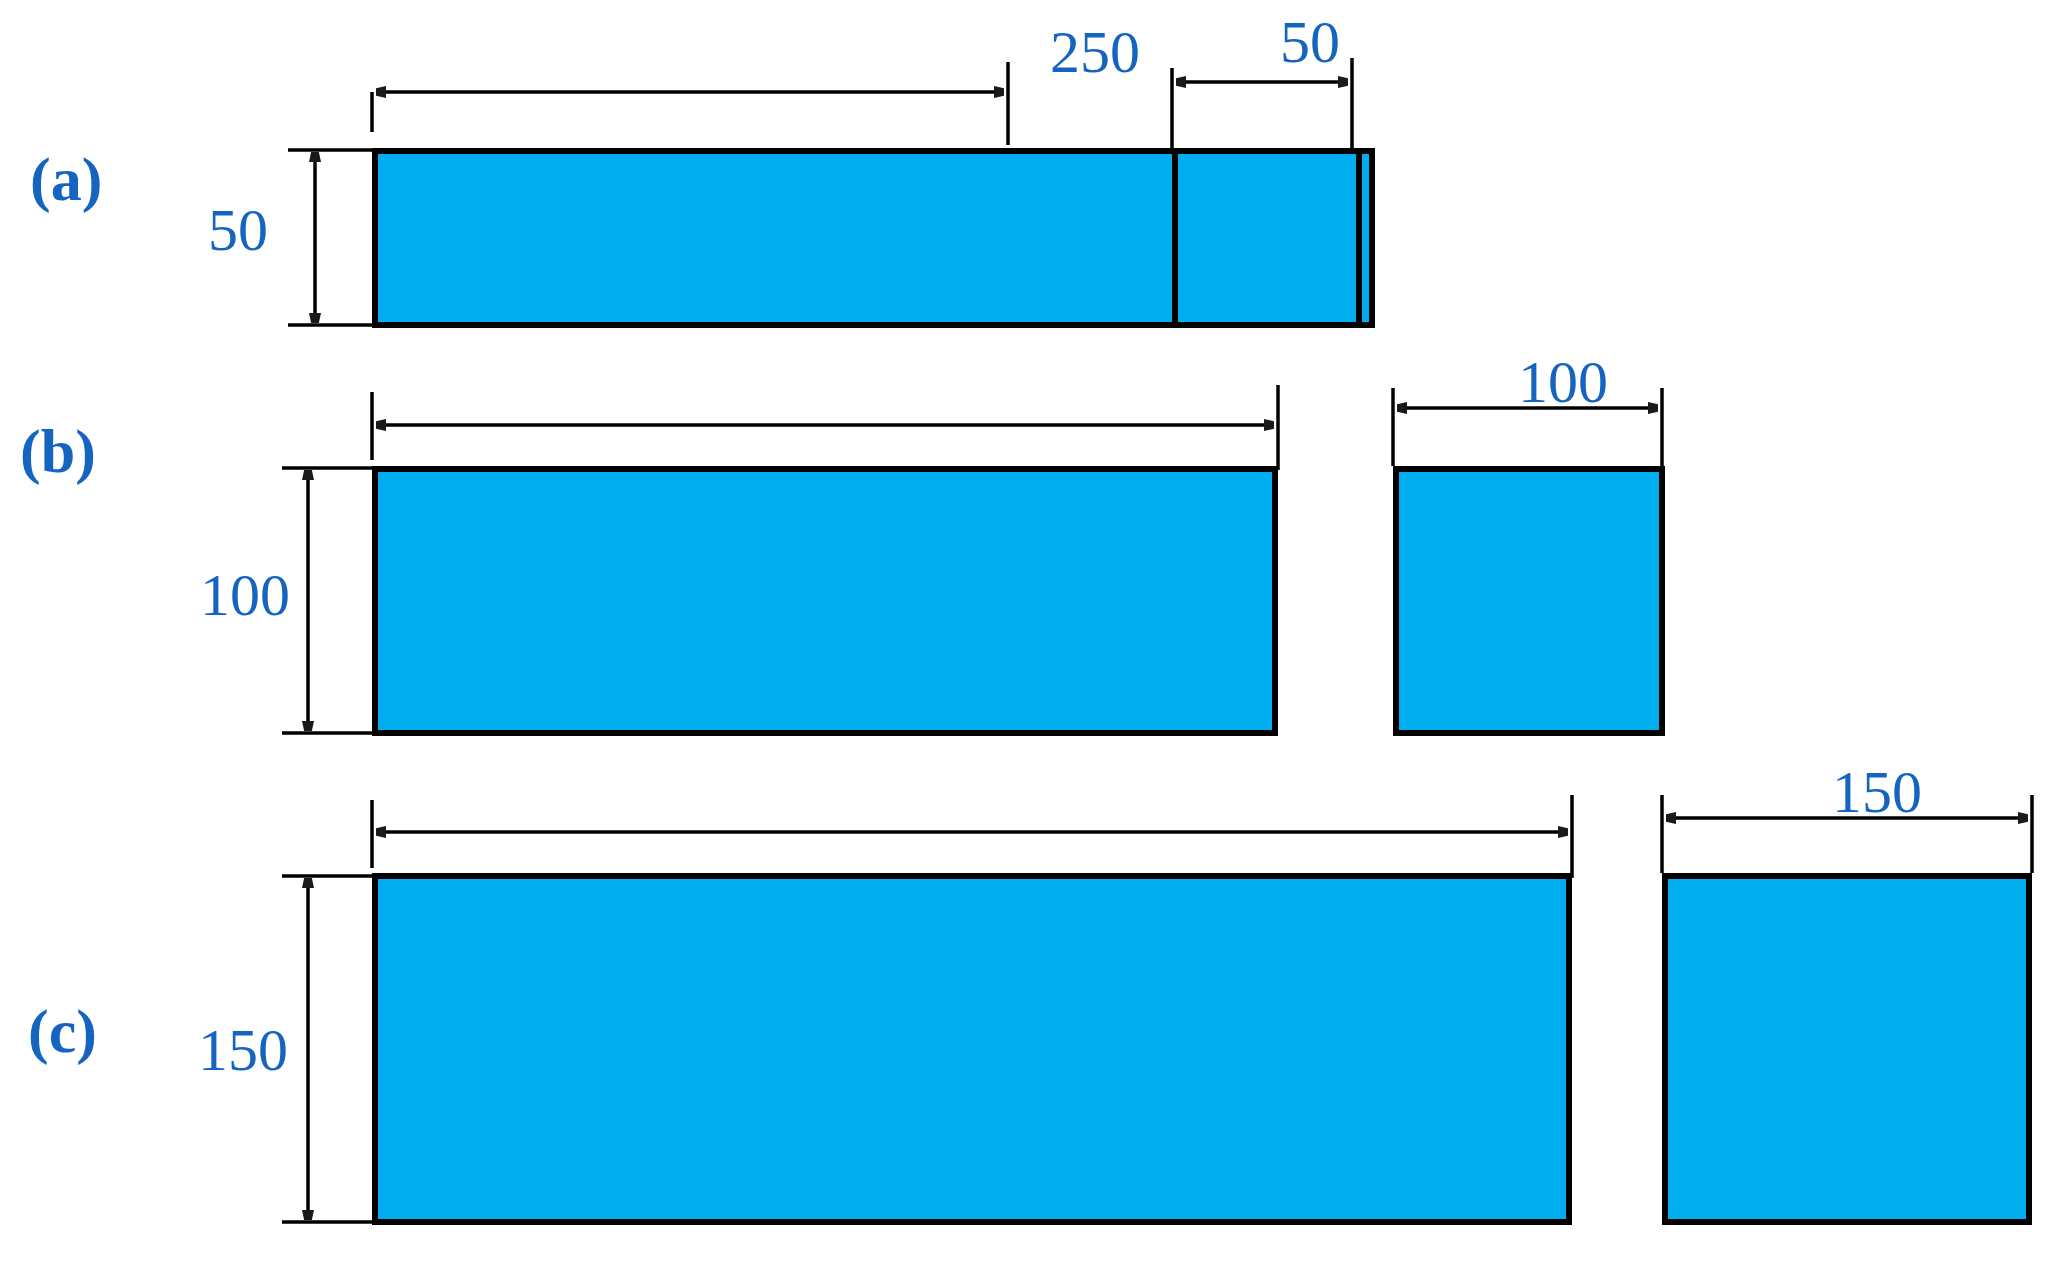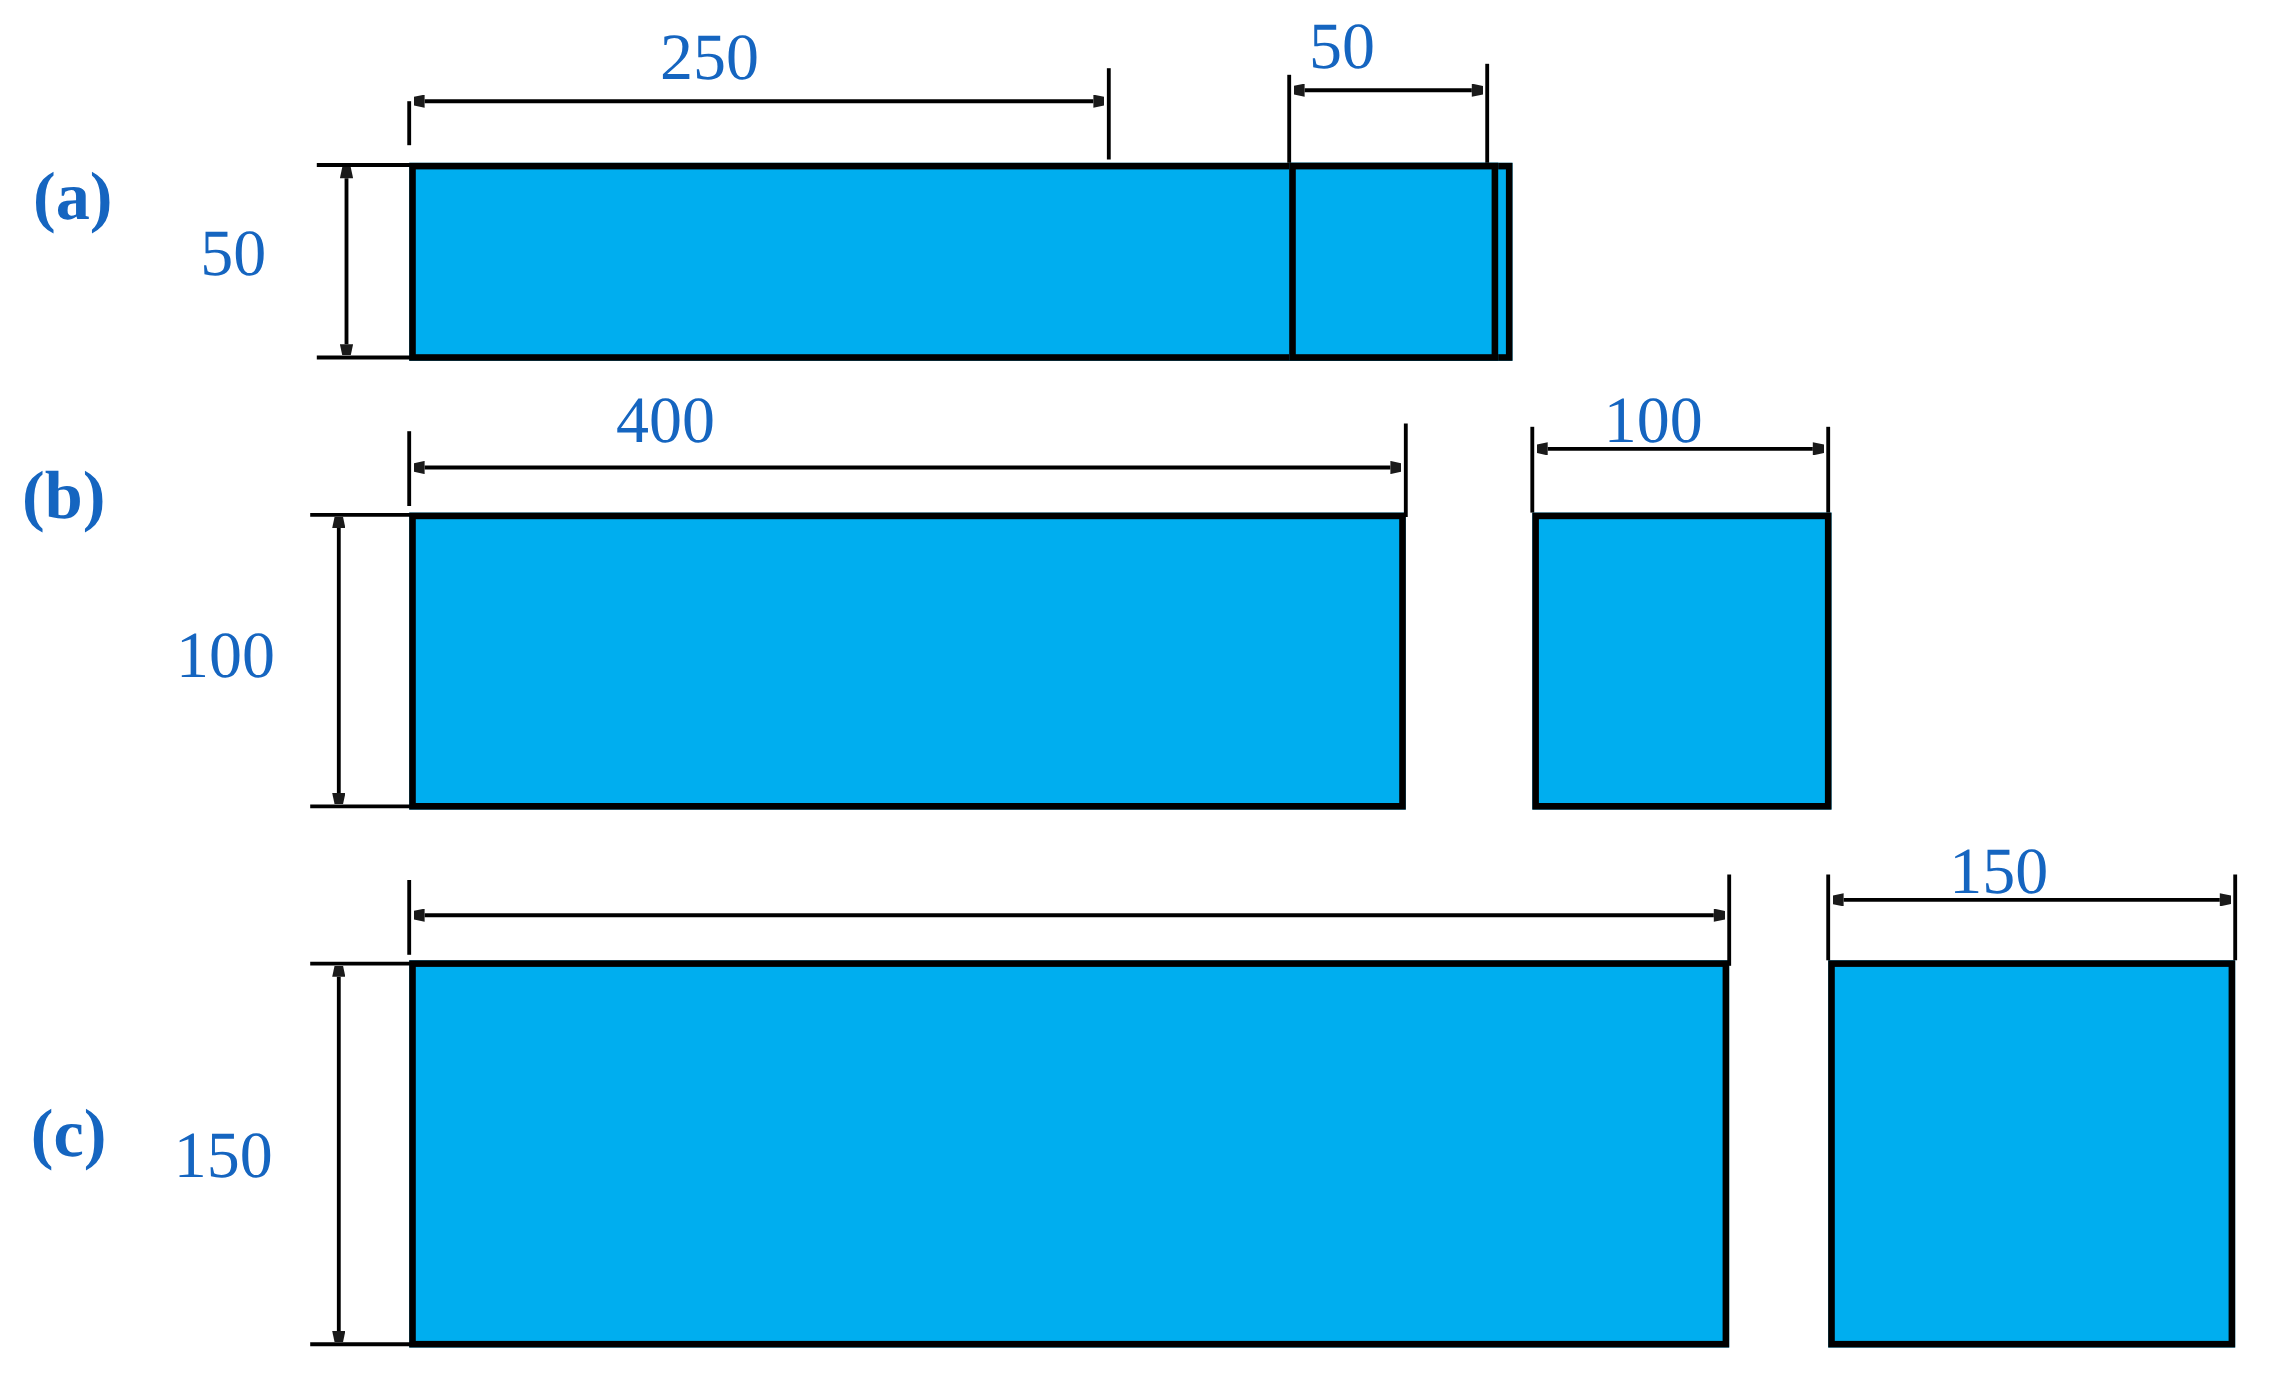--- a/index.html
+++ b/index.html
@@ -29,21 +29,21 @@
     white-space: nowrap;
   }
   .dim-text {
     position: absolute;
     font-family: "Liberation Serif", "DejaVu Serif", serif;
     font-weight: normal;
     font-size: 60px;
     color: #1565C0;
     line-height: 1;
     white-space: nowrap;
-    text-align: left;
+    text-align: right;
   }
   .block {
     position: absolute;
     background: #00AEEF;
     border: 6px solid #000000;
     box-sizing: border-box;
   }
   svg.overlay {
     position: absolute;
     left: 0;
@@ -80,21 +80,20 @@
   <div class="dim-text" style="left:182px; top:200px; width:86px;">50</div>
 
   <div class="dim-text" style="left:1190px; top:12px; width:150px;">50</div>
 
   <div class="row-label" style="left:20px; top:420px;">(b)</div>
 
   <div class="block" style="left:372px; top:466px; width:906px; height:270px;"></div>
 
   <div class="block" style="left:1393px; top:466px; width:272px; height:270px;"></div>
 
-  <div class="dim-text" style="left:560px; top:352px; width:540px;">400</div>
 
   <div class="dim-text" style="left:160px; top:565px; width:130px;">100</div>
 
   <div class="dim-text" style="left:1458px; top:352px; width:150px;">100</div>
 
   <div class="row-label" style="left:28px; top:1000px;">(c)</div>
 
   <div class="block" style="left:372px; top:873px; width:1200px; height:352px;"></div>
 
   <div class="block" style="left:1662px; top:873px; width:370px; height:352px;"></div>

